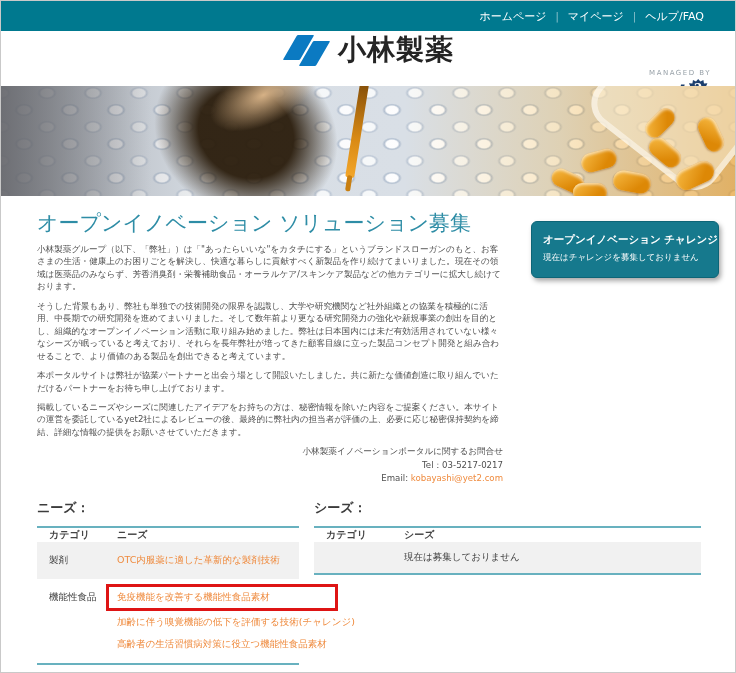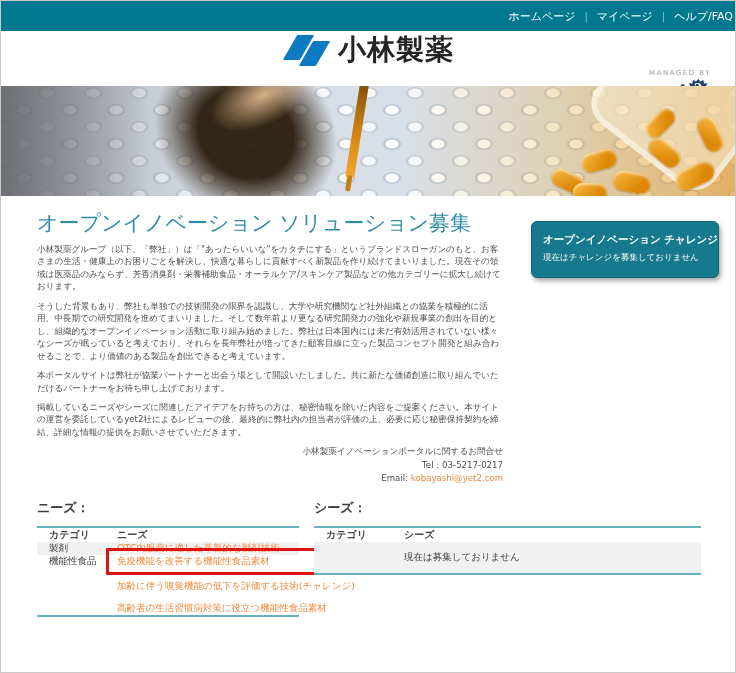--- a/index.html
+++ b/index.html
@@ -5,21 +5,21 @@
   * { box-sizing: border-box; }
   html, body { margin:0; padding:0; }
   body {
     width: 736px; height: 673px; overflow: hidden;
     background:#fff; border:1px solid #c9c9c9;
     font-family: "DejaVu Sans", "Liberation Sans", sans-serif;
     color:#4e4e4e;
   }
   
   .topbar { height:30px; background:#00798f; display:flex; align-items:center;
-    justify-content:flex-end; padding:0 2px; gap:9px; font-size:11px; }
+    justify-content:flex-end; padding:0 31px; gap:9px; font-size:11px; }
   .nav-link { color:#fff; text-decoration:none; }
   .sep { color:rgba(255,255,255,.55); font-size:10px; }
 
   
   .siteheader { height:55px; display:flex; align-items:center; padding:0 18px; background:#fff;flex-direction:column; }
   .logo { display:flex; align-items:center; gap:10px; text-decoration:none; cursor:pointer; }
   .logo-mark { position:relative; width:46px; height:34px; }
   .lm { position:absolute; background:#0b7ac2; width:17px; height:25px; transform:skewX(-30deg); border-radius:1px; }
   .lm.a { left:8px; top:2px; }
   .lm.b { left:24px; top:8px; }
@@ -84,21 +84,21 @@
 
   
   .tables { display:flex; gap:15px; margin-top:14px; }
   .col-needs { width:262px; }
   .col-seeds { width:387px; }
   .col-title { font-size:13px; font-weight:700; color:#3c3c3c; margin:0 0 9px; }
   .otable { border-top:2px solid #68b1bf; border-bottom:2px solid #68b1bf; }
   .t-head { display:flex; padding:0 12px; font-size:10px; font-weight:700; color:#444; }
   .t-head .c1 { width:58px; margin-right:10px; flex-shrink:0; }
   .col-seeds .t-head .c1, .col-seeds .cell-cat { width:68px; }
-  .t-row { display:flex; padding:0 12px; font-size:9.5px; }
+  .t-row { display:flex; padding:12px 12px; font-size:9.5px; }
   .t-row.gray { background:#f1f1f1; }
   .cell-cat { width:58px; margin-right:10px; flex-shrink:0; color:#3c3c3c; }
   .cell-links { flex:1; display:flex; flex-direction:column; gap:9px; align-items:flex-start; }
   .need-link { color:#ef8a3d; text-decoration:none; white-space:nowrap; font-size:9.5px; }
   .redbox { border:3px solid #de1414; padding:4px 8px; display:inline-block; min-width:232px;
     margin:-7px 0 -4px -11px; }
   .seeds-msg { color:#3f3f3f; }
   .seeds-row { padding:9px 12px; }
 </style>
 </head>

